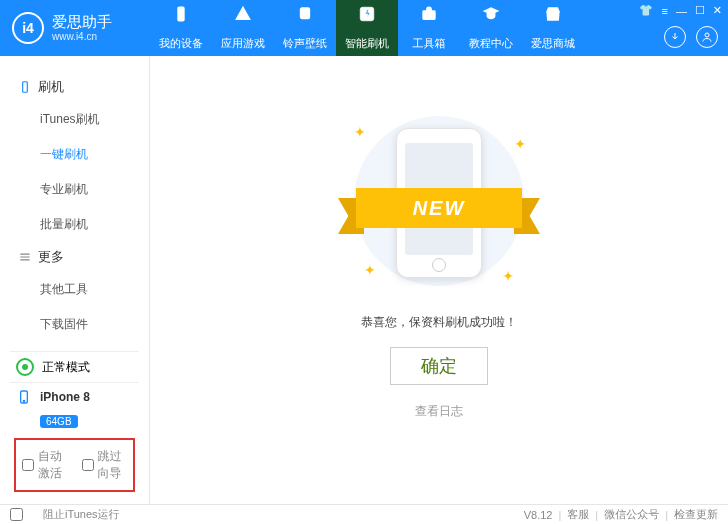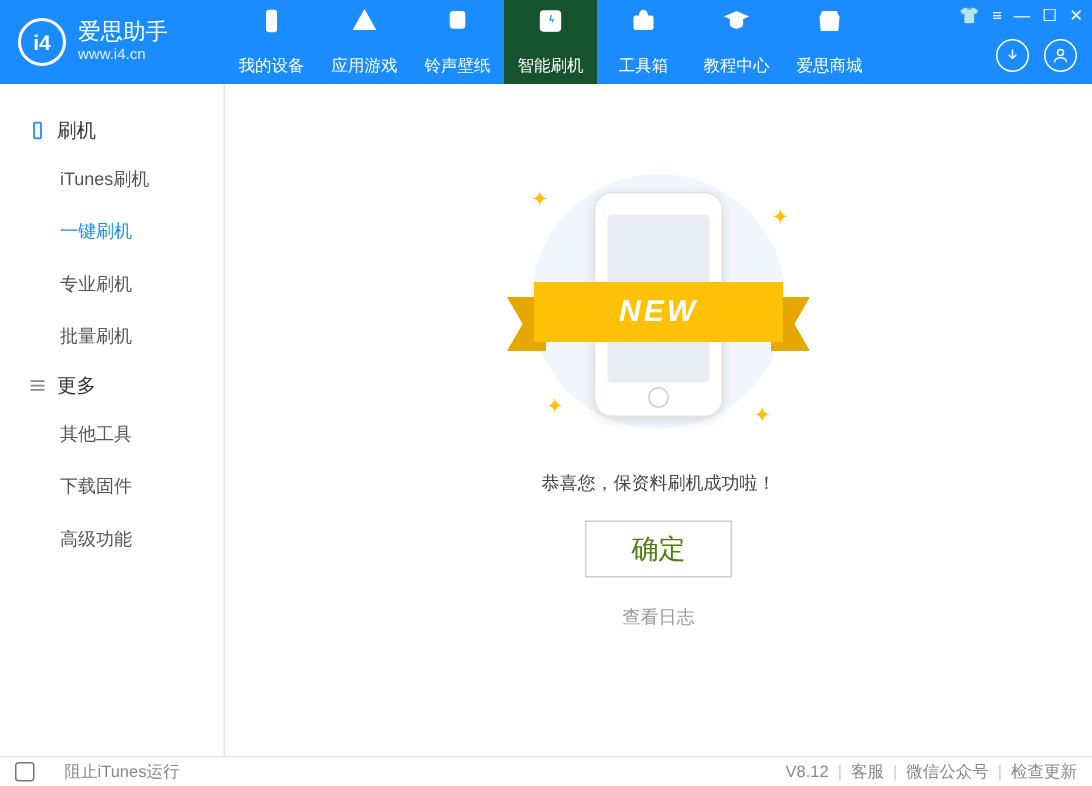--- a/index.html
+++ b/index.html
@@ -246,20 +246,44 @@
             <path d="M4 7h16M4 12h16M4 17h16"></path>
           </svg>
           <span>更多</span>
         </div>
         <ul class="sb-list">
           <li class="sb-item">其他工具</li>
           <li class="sb-item">下载固件</li>
           <li class="sb-item">高级功能</li>
         </ul>
       </div>
+    <div class="sb-bottom">
+      <div class="mode-row">
+        <span class="status-icon"></span>
+        <span>正常模式</span>
+      </div>
+      <div class="device-row" style="flex-wrap:wrap">
+        <svg class="phone-glyph" viewBox="0 0 24 24" fill="none" stroke="#1a8cff" stroke-width="2">
+            <rect x="7" y="3" width="10" height="18" rx="2"></rect>
+            <circle cx="12" cy="18" r="1" fill="#1a8cff"></circle>
+          </svg>
+        <span style="font-weight:bold;color:#333">iPhone 8</span>
+        <span class="badge">64GB</span>
+      </div>
+      <div class="check-row">
+        <label class="chk">
+          <input type="checkbox" style="">
+            <span>自动激活</span>
+        </label>
+        <label class="chk">
+          <input type="checkbox" style="">
+            <span>跳过向导</span>
+        </label>
+      </div>
+    </div>
   </div>
 
   <div class="main">
     <div class="illus">
       <div class="big-circle"></div>
       <div class="phone"></div>
       <div class="spark s1">✦</div>
         <div class="spark s2">✦</div>
       <div class="spark s3">✦</div>
         <div class="spark s4">✦</div>

